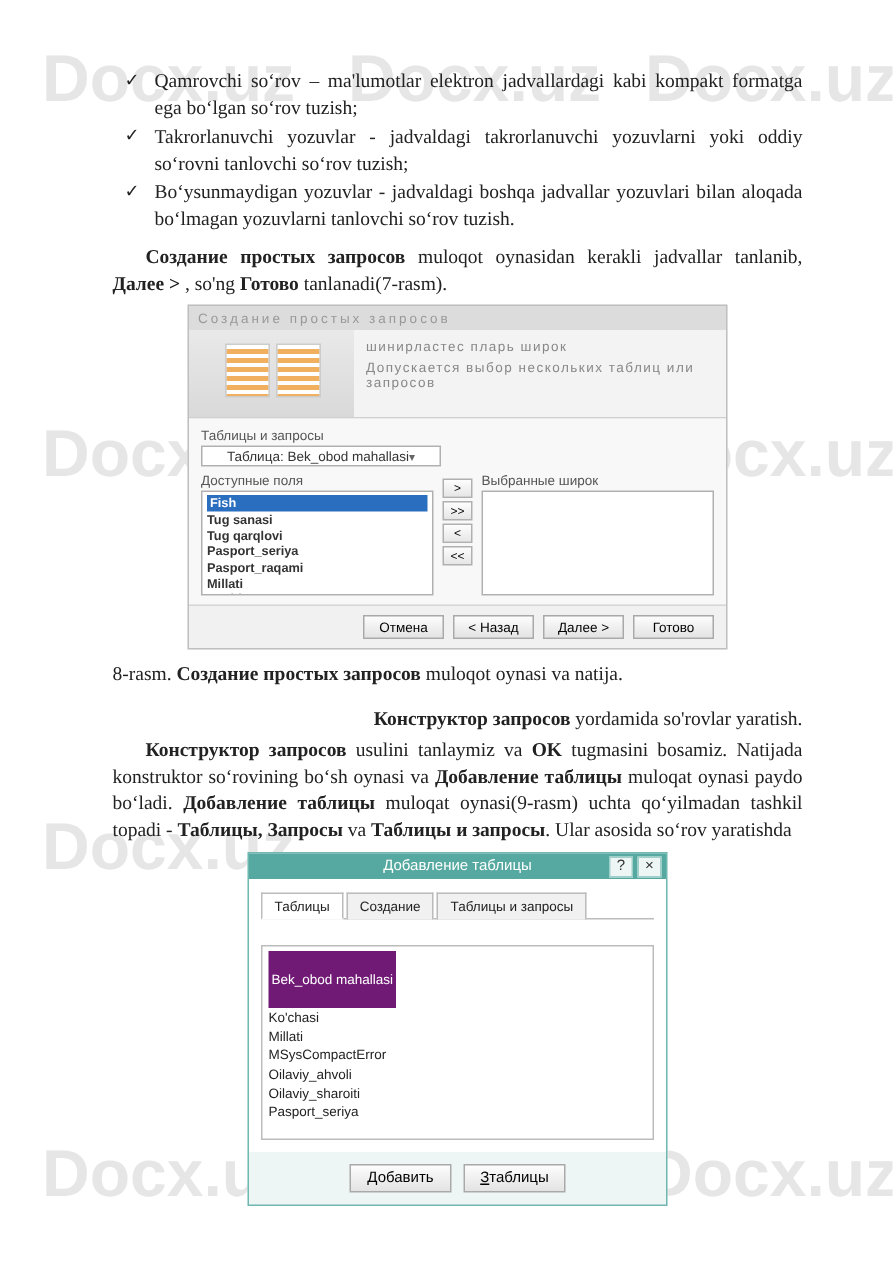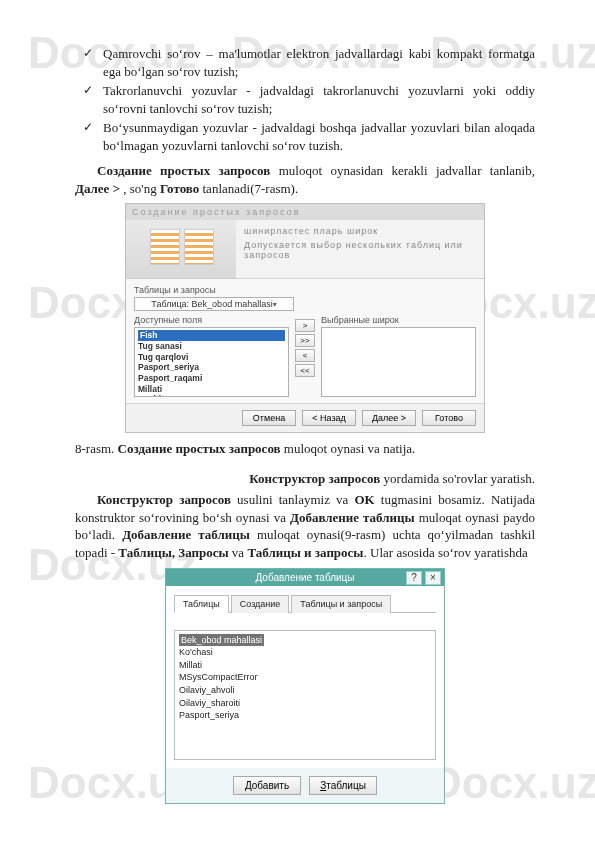--- a/index.html
+++ b/index.html
@@ -226,23 +226,23 @@
     }
     .d2-list {
       border: 1px solid #bcbcbc;
       height: 130px;
       padding: 3px 4px;
       font-size: 9px;
       line-height: 1.4;
       overflow: hidden;
     }
     .d2-list .sel {
-      background: #737373;
+      background: #701a75;
       color: #fff;
-      padding: 0 2px;
+      padding: 13px 2px;
       display: inline-block;
     }
     .d2-buttons {
       display: flex;
       justify-content: center;
       gap: 8px;
       padding: 8px;
     }
     .d2-buttons button {
       min-width: 68px;

